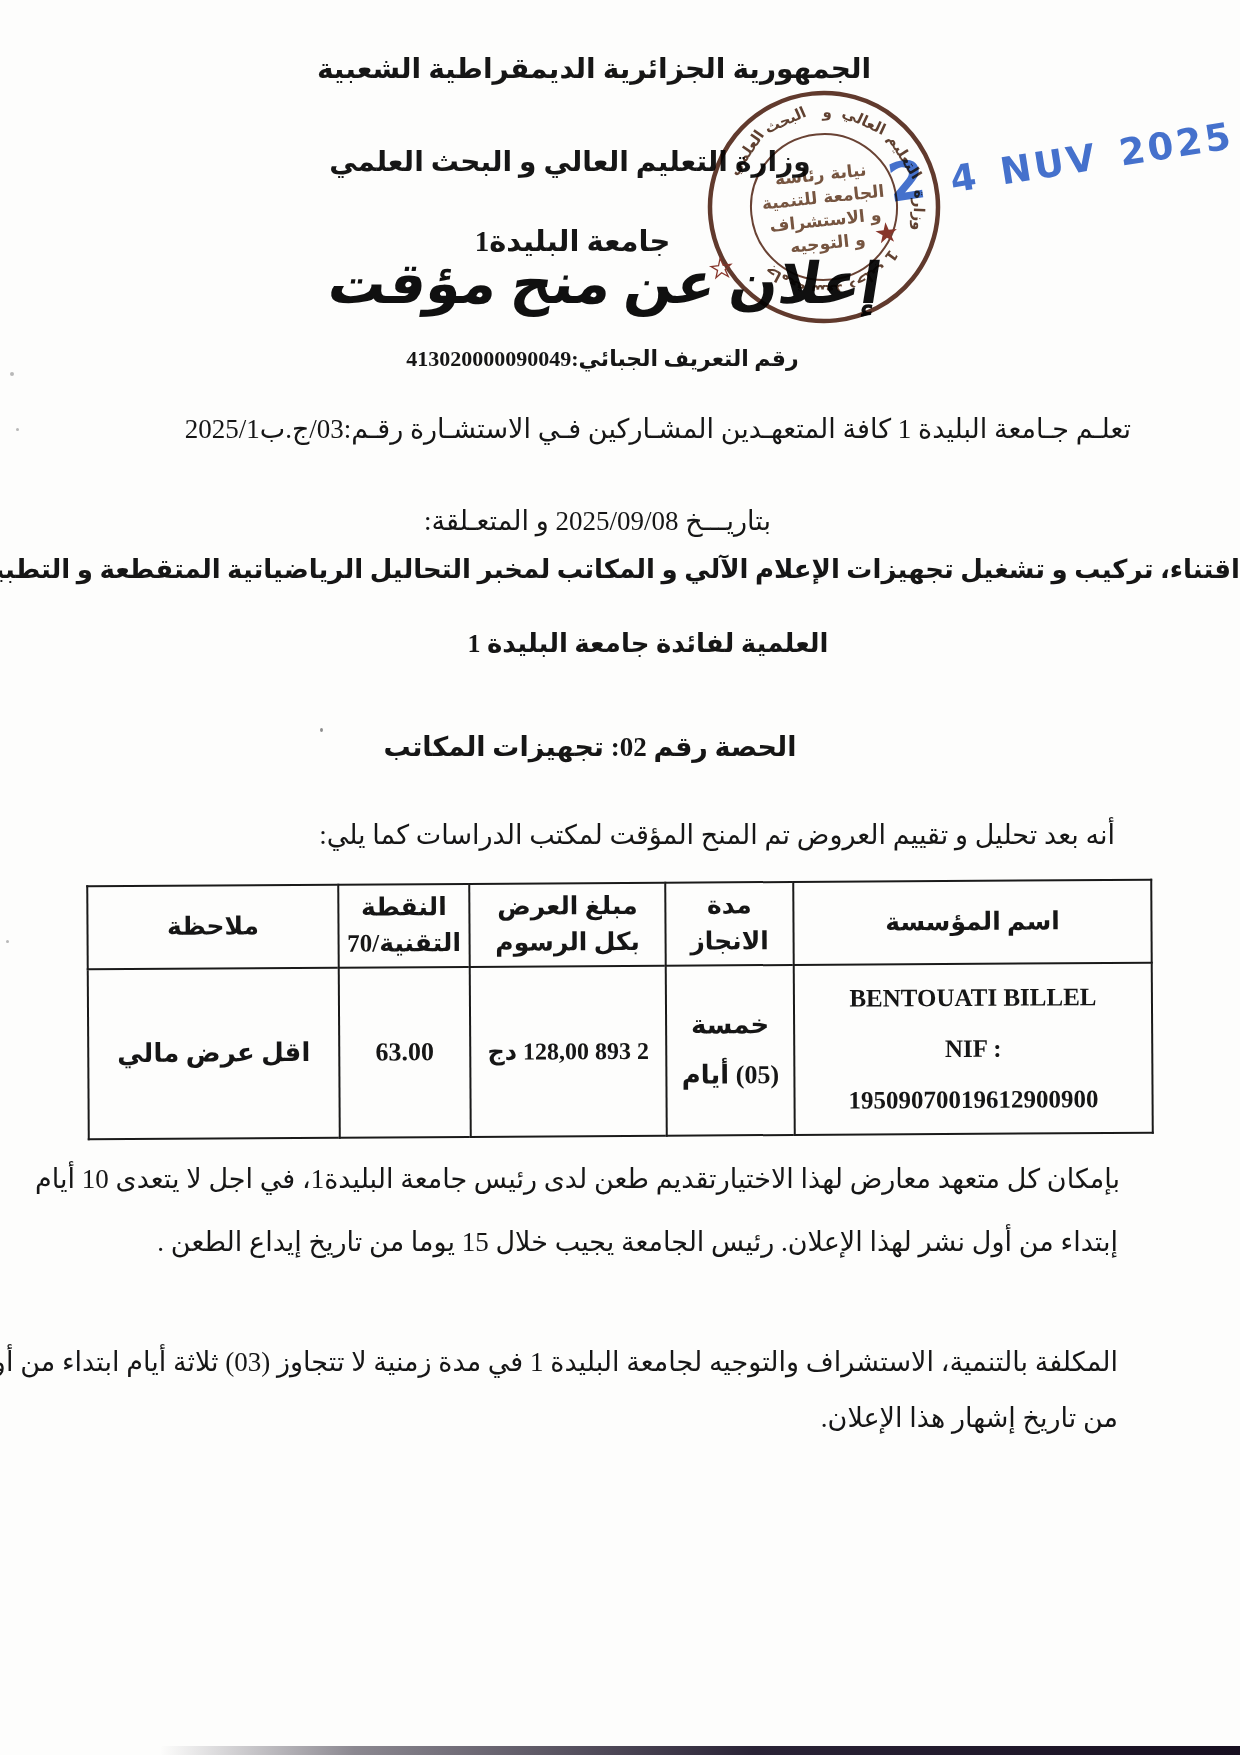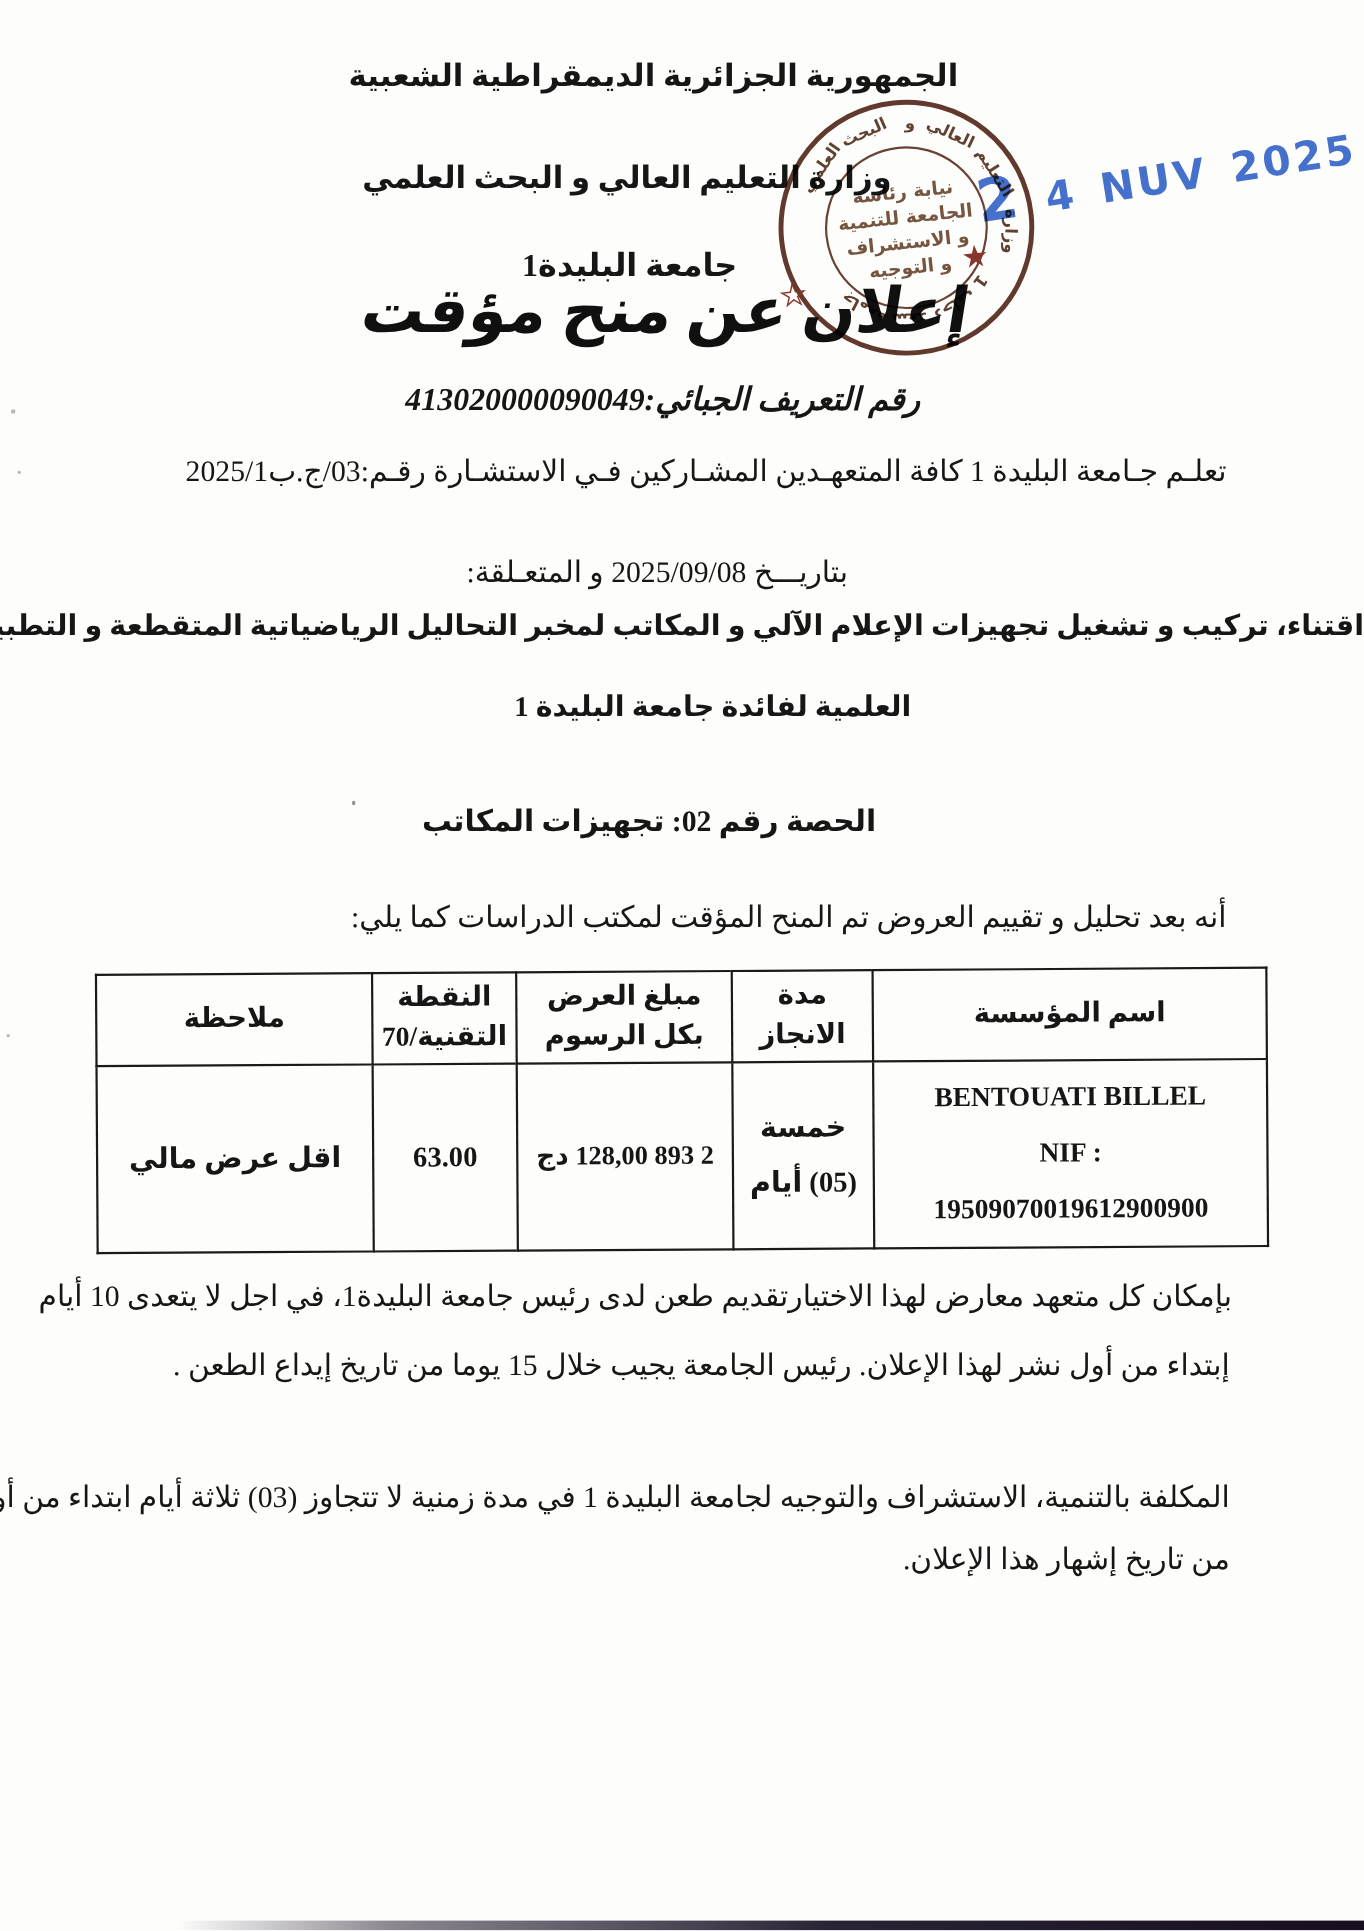--- a/index.html
+++ b/index.html
@@ -9,21 +9,21 @@
     font-family:"Liberation Serif","DejaVu Sans",serif;
     color:#161616;
   }
   .abs{position:absolute;}
   .center{text-align:center;}
   .hdr{font-weight:bold; font-size:28px; letter-spacing:.5px;}
   .doc-title{
     font-weight:bold; font-size:57px; transform:skewX(-9deg);
     letter-spacing:2px; color:#101010;
   }
-  .taxline{font-weight:bold; font-size:29px;font-style:italic;}
+  .taxline{font-weight:bold; font-size:22px;}
   .bodyline{font-size:27px; white-space:nowrap;}
   .boldline{font-weight:bold; font-size:26px; white-space:nowrap;}
   .rline{direction:rtl; text-align:right;}
   .jline{direction:rtl; text-align:justify; text-align-last:justify; white-space:nowrap;}
   .indent{text-indent:26px;}
   .ftline{font-size:27px;}
   
   table.award{
     border-collapse:collapse; table-layout:fixed; direction:rtl;
     transform:rotate(-0.35deg);
@@ -103,21 +103,21 @@
         <text x="123" y="142">و الاستشراف</text>
         <text x="123" y="165">و التوجيه</text>
       </g>
     </g>
   </svg>
 
   <div class="abs datestamp" style="left:893px; top:152px;" dir="ltr">2 4 NUV 2025</div>
 
   <div class="abs taxline center" style="top:346px; left:0; width:1205px;">رقم التعريف الجبائي:413020000090049</div>
 
-  <div class="abs bodyline rline" style="top:413px; left:80px; width:1035px;text-align:right;">تعلـم جـامعة البليدة 1 كافة المتعهـدين المشـاركين فـي الاستشـارة رقـم:03/ج.ب2025/1</div>
+  <div class="abs bodyline rline" style="top:413px; left:96px; width:1035px;text-align:right;">تعلـم جـامعة البليدة 1 كافة المتعهـدين المشـاركين فـي الاستشـارة رقـم:03/ج.ب2025/1</div>
   <div class="abs bodyline rline" style="top:505px; left:80px; width:1035px;text-align:center;">بتاريـــخ 2025/09/08 و المتعـلقة:</div>
 
   <div class="abs boldline center" style="top:554px; left:10px; width:1230px;">اقتناء، تركيب و تشغيل تجهيزات الإعلام الآلي و المكاتب لمخبر التحاليل الرياضياتية المتقطعة و التطبيقية و بحوث</div>
   <div class="abs boldline center" style="top:628px; left:0; width:1240px;padding-left:28px;">العلمية لفائدة جامعة البليدة 1</div>
 
   <div class="abs boldline center" style="top:731px; left:0; width:1180px; font-size:27px;">الحصة رقم 02: تجهيزات المكاتب</div>
 
   <div class="abs bodyline rline" style="top:819px; left:80px; width:1035px;">أنه بعد تحليل و تقييم العروض تم المنح المؤقت لمكتب الدراسات كما يلي:</div>
 
   <table class="award abs" style="top:882px; left:87px; width:1064px;">

